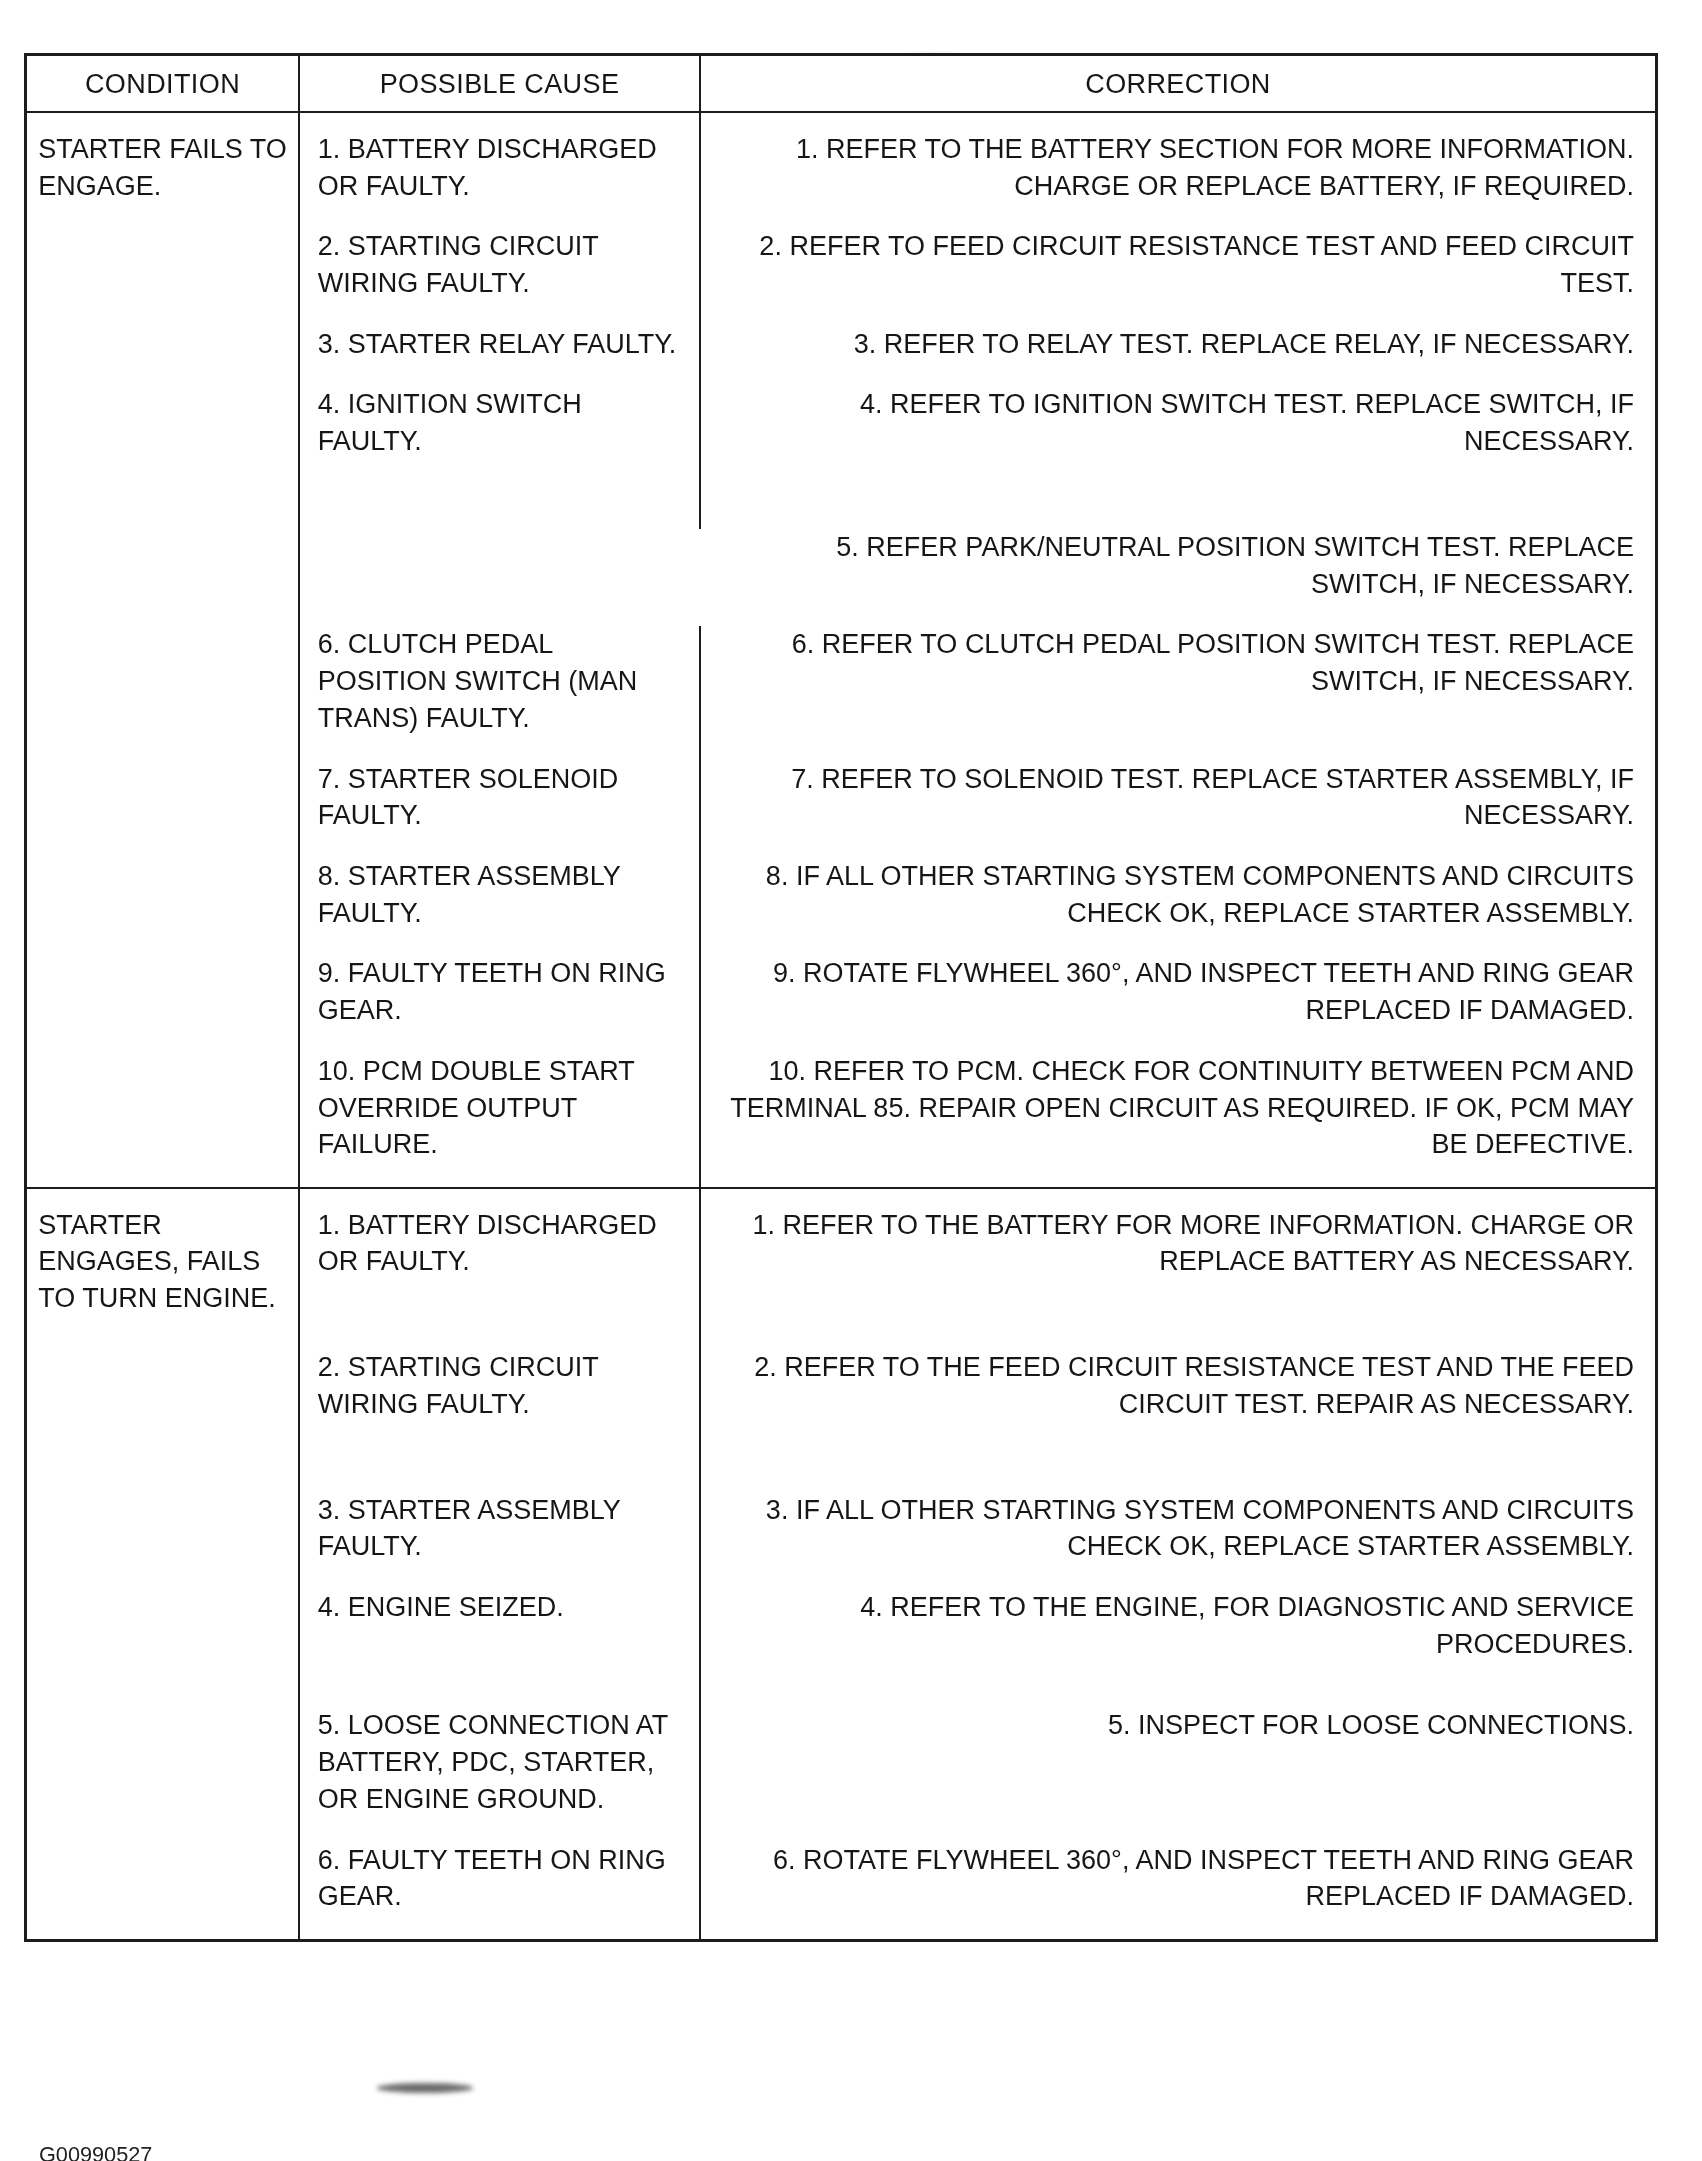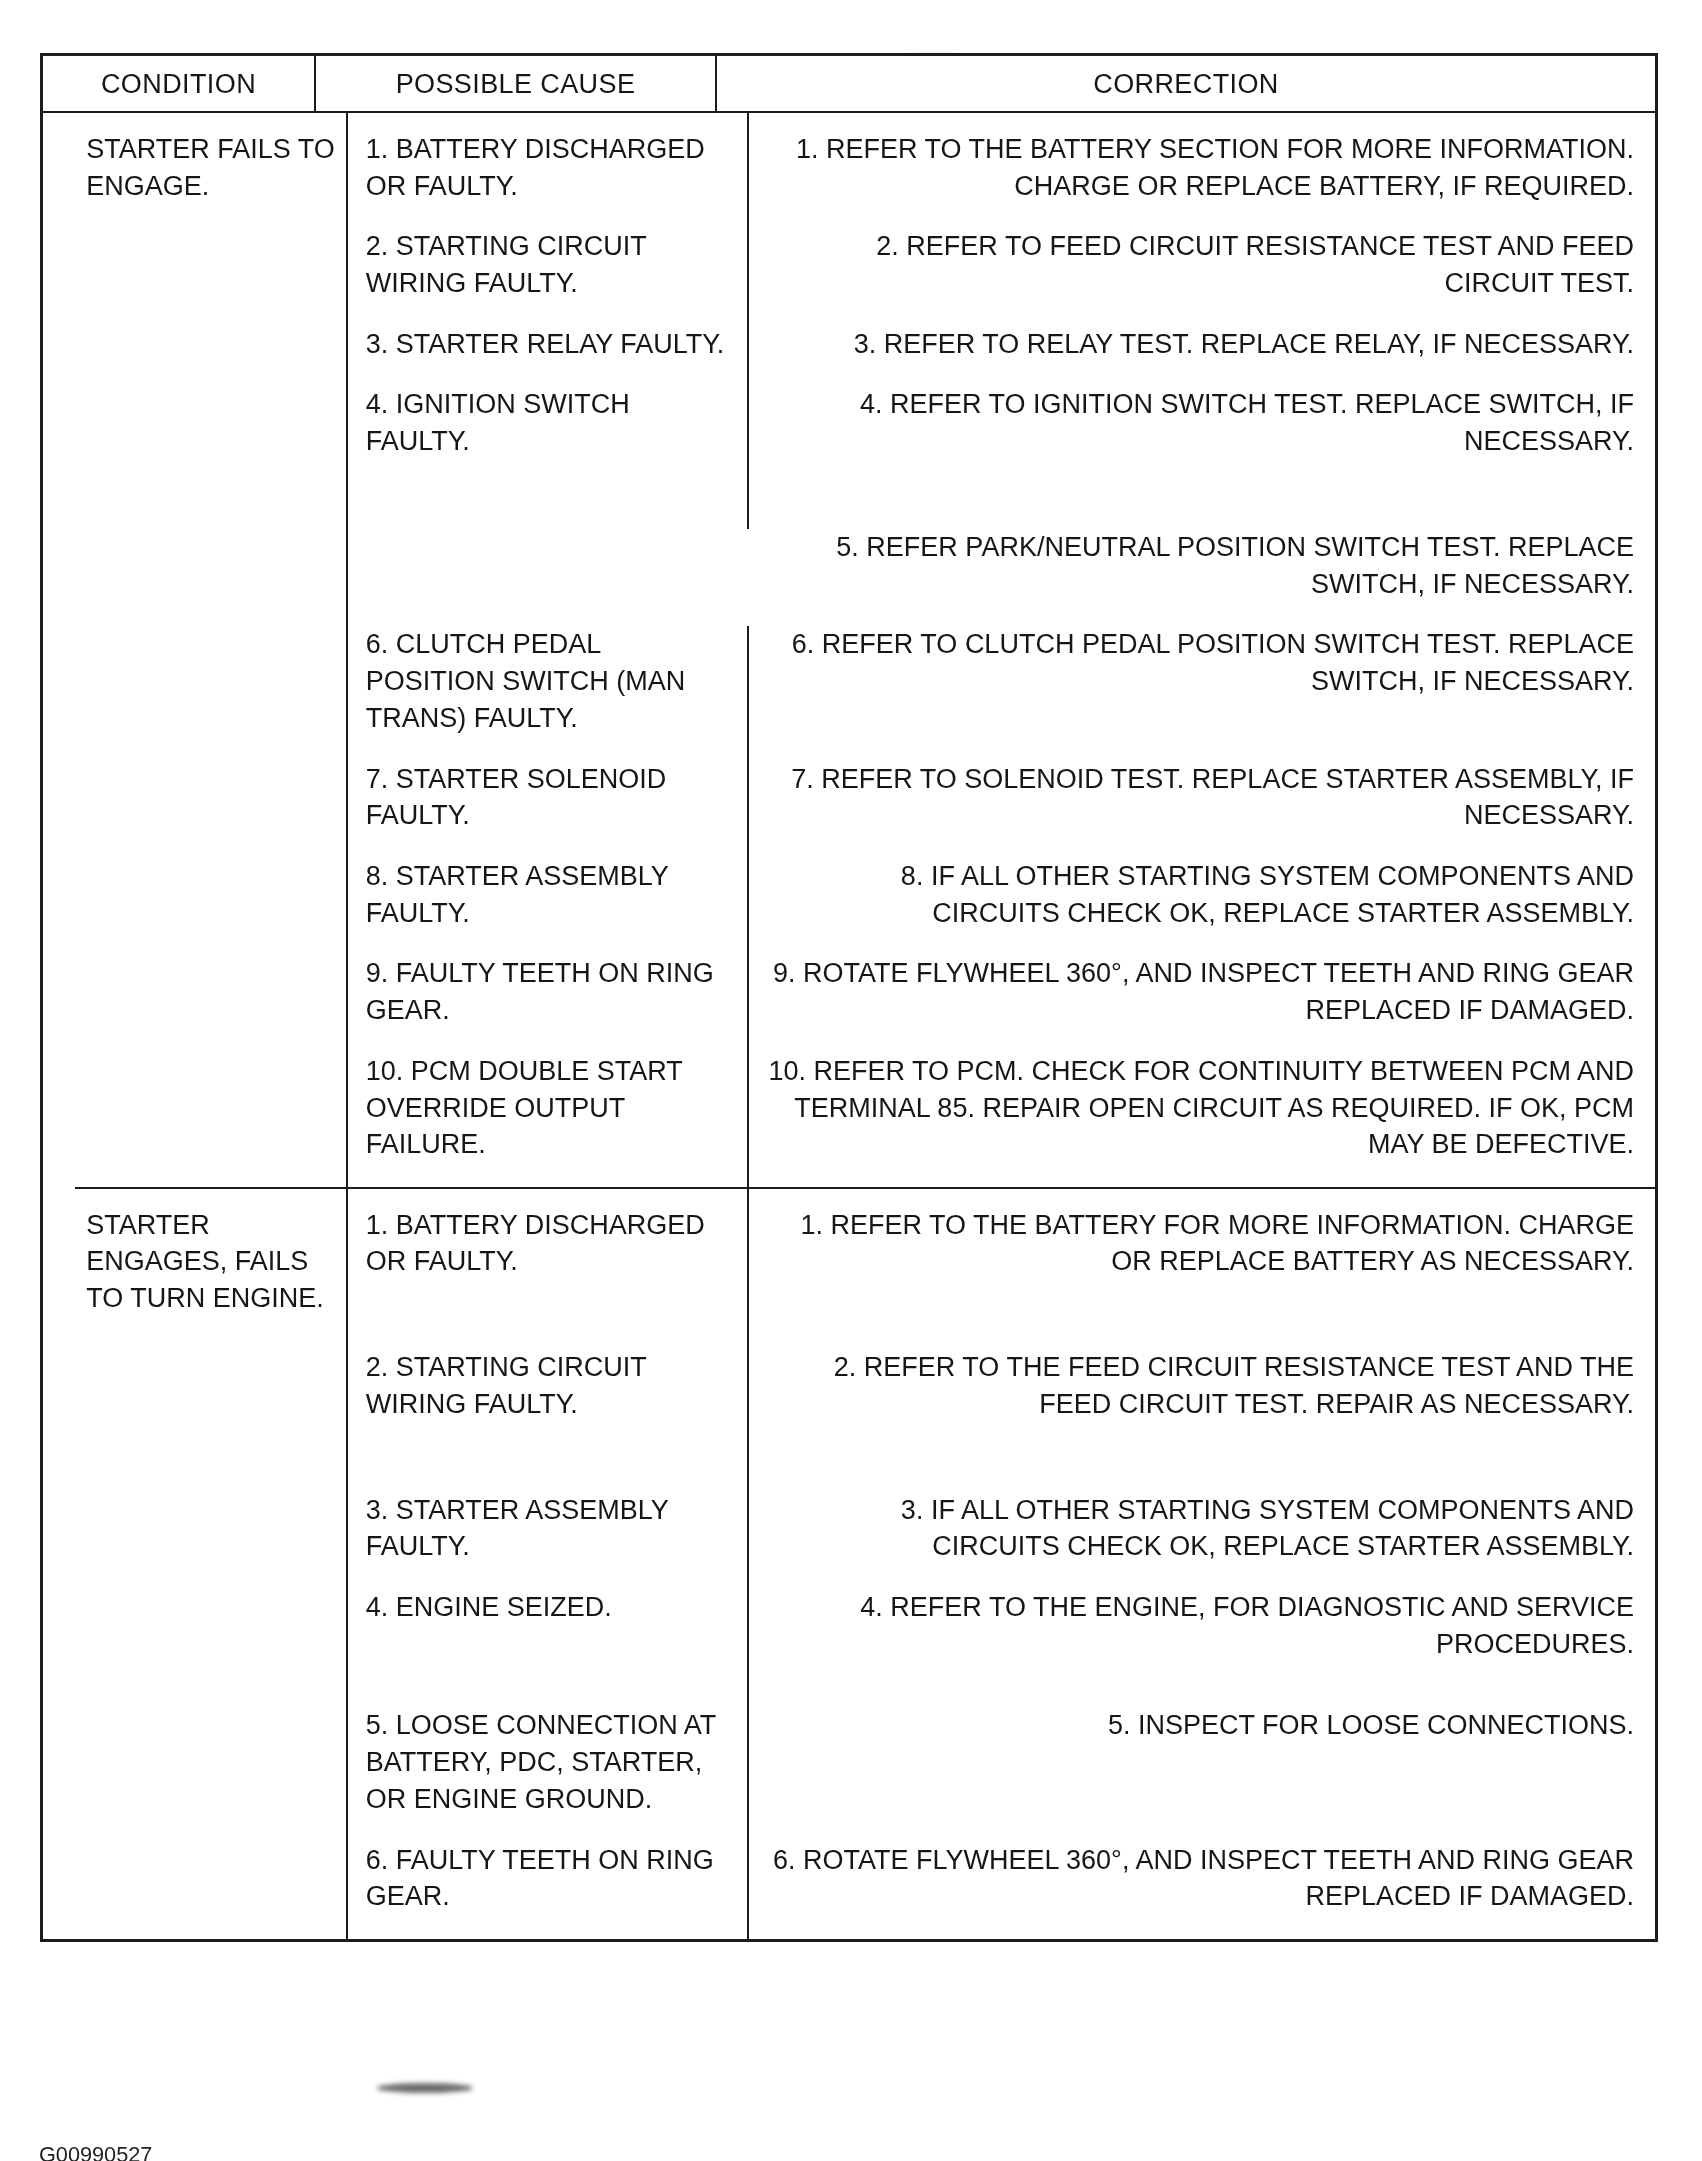--- a/index.html
+++ b/index.html
@@ -15,42 +15,41 @@
     color: #161616;
     -webkit-font-smoothing: antialiased;
   }
   .page {
     position: absolute;
     inset: 0;
   }
   .trouble-table {
     position: absolute;
     top: 53px;
-    left: 40px;
+    left: 24px;
     right: 45px;
     border: 3.2px solid #1c1c1c;
     background: #ffffff;
   }
   .header-row {
     display: grid;
     grid-template-columns: 273px 401px 1fr;
     border-bottom: 2.4px solid #1c1c1c;
   }
   .header-cell {
     padding: 13px 8px 11.2px 8px;
     text-align: center;
     font-size: 27px;
     letter-spacing: 0.4px;
   }
   .header-cell.c1, .header-cell.c2 { border-right: 2.4px solid #1c1c1c; }
 
   .section {
     display: grid;
     grid-template-columns: 273px 401px 1fr;
-    margin-left: 32px;
   }
   .section.first { border-bottom: 2.4px solid #1c1c1c; }
 
   .condition-cell {
     grid-column: 1;
     border-right: 2.4px solid #1c1c1c;
     padding: 17.7px 11.2px 16px 11.2px;
     font-size: 27px;
     line-height: 1.36;
   }

